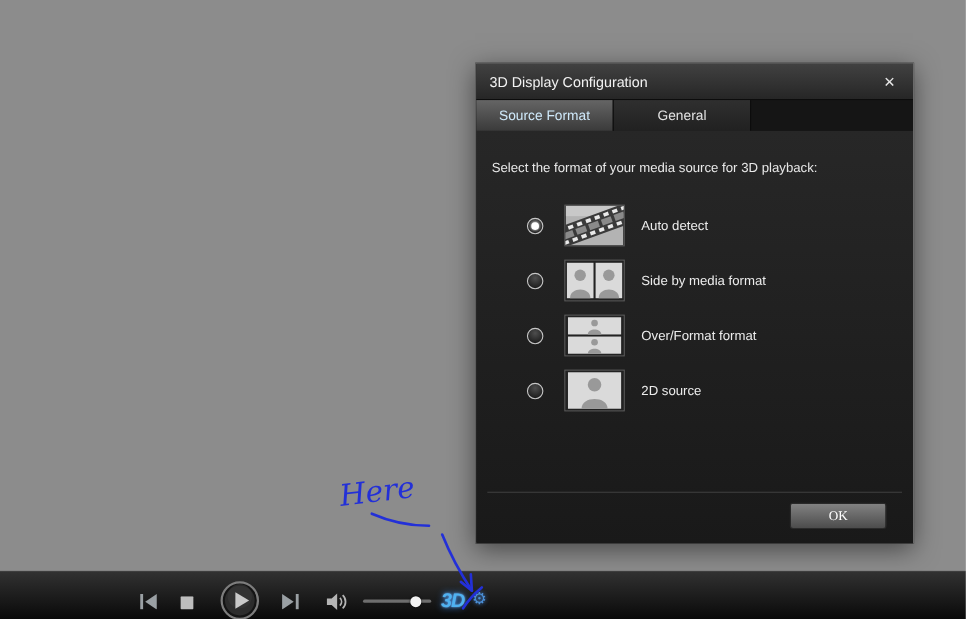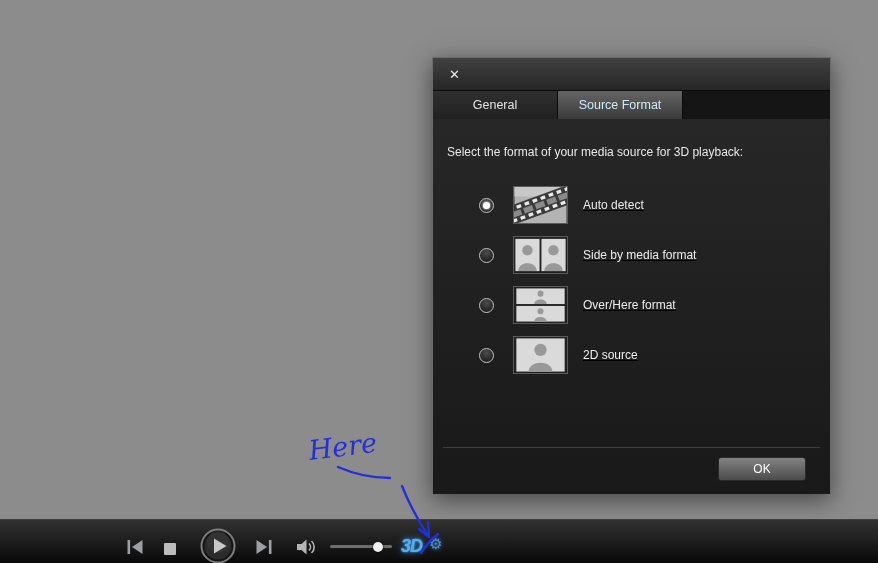--- a/index.html
+++ b/index.html
@@ -29,21 +29,21 @@
     font-size:12.5px; color:#e3e3e3;
     background:linear-gradient(#2f2f2f,#212121);
     border-right:1px solid #0a0a0a; cursor:pointer;
   }
   .tab.active { background:linear-gradient(#656565,#3a3a3a); color:#cfe9fa; }
   .tab-filler { flex:1; background:#151515; }
 
   .content { position:relative; height:375px; background:linear-gradient(#272727,#191919); }
   .instruction { padding:26px 0 0 14px; color:#e8e8e8; font-size:12px; }
 
-  .options { margin-top:21px;text-decoration:underline; }
+  .options { margin-top:21px; }
   .option { height:50px; display:flex; align-items:center; padding-left:46px; cursor:pointer; }
   .radio {
     width:15px; height:15px; border-radius:50%;
     border:1px solid #c6c6c6;
     background:radial-gradient(circle at 50% 30%, #4e4e4e, #101010);
     margin-right:19px; position:relative; flex:none;
   }
   .radio.selected::after {
     content:""; position:absolute; left:50%; top:50%;
     width:7px; height:7px; margin:-3.5px 0 0 -3.5px;
@@ -51,21 +51,21 @@
   }
   .thumb { width:55px; height:38px; margin-right:15px; flex:none; border:1px solid #5a5a5a; }
   .thumb svg { display:block; }
   .option-label { color:#ececec; font-size:12px; }
 
   .divider { position:absolute; left:10px; right:10px; top:328px; height:1px; background:#3d3d3d; }
   .ok {
     position:absolute; right:24px; top:338px; width:88px; height:24px;
     background:linear-gradient(#828282,#4c4c4c);
     border:1px solid #2a2a2a; border-radius:3px;
-    color:#fff; font-size:12px; font-family:Liberation Sans, sans-serif; cursor:pointer;
+    color:#fff; font-size:12px; font-family:Liberation Serif, serif; cursor:pointer;
   }
 
   
   .playerbar {
     position:absolute; left:0; right:0; bottom:0; height:44px;
     background:linear-gradient(#313131,#090909);
     border-top:1px solid #3e3e3e;
     padding-left:24px;
   }
   .pb-btn { position:absolute; cursor:pointer; }
@@ -96,26 +96,27 @@
   
   .annotation { position:absolute; left:0; top:0; z-index:10; pointer-events:none; }
 </style>
 </head>
 <body>
 
 <div class="desktop">
 
   <div class="dialog">
     <div class="titlebar">
+      <span class="title">3D Display Configuration</span>
       <span class="close">✕</span>
     </div>
 
     <div class="tabs">
+      <div class="tab active">Source Format</div>
       <div class="tab">General</div>
-      <div class="tab active">Source Format</div>
       <div class="tab-filler"></div>
     </div>
 
     <div class="content">
       <div class="instruction">Select the format of your media source for 3D playback:</div>
 
       <div class="options">
 
         <div class="option">
           <span class="radio selected"></span>
@@ -182,21 +183,21 @@
               <rect x="2" y="1.5" width="51" height="16.5" fill="#dadada"></rect>
               <rect x="2" y="20" width="51" height="16.5" fill="#dadada"></rect>
               <g fill="#999">
                 <circle cx="27.5" cy="7" r="3.2"></circle>
                 <path d="M21,18 C21,11.5 34,11.5 34,18 Z"></path>
                 <circle cx="27.5" cy="25.5" r="3.2"></circle>
                 <path d="M21,36.5 C21,30 34,30 34,36.5 Z"></path>
               </g>
             </svg>
           </span>
-          <span class="option-label">Over/Here format</span>
+          <span class="option-label">Over/Format format</span>
         </div>
 
         <div class="option">
           <span class="radio"></span>
           <span class="thumb">
             <svg width="53" height="36" viewBox="0 0 55 38">
               <rect width="55" height="38" fill="#222"></rect>
               <rect x="2" y="1.5" width="51" height="35" fill="#dadada"></rect>
               <g fill="#999">
                 <circle cx="27.5" cy="13.5" r="6.5"></circle>

